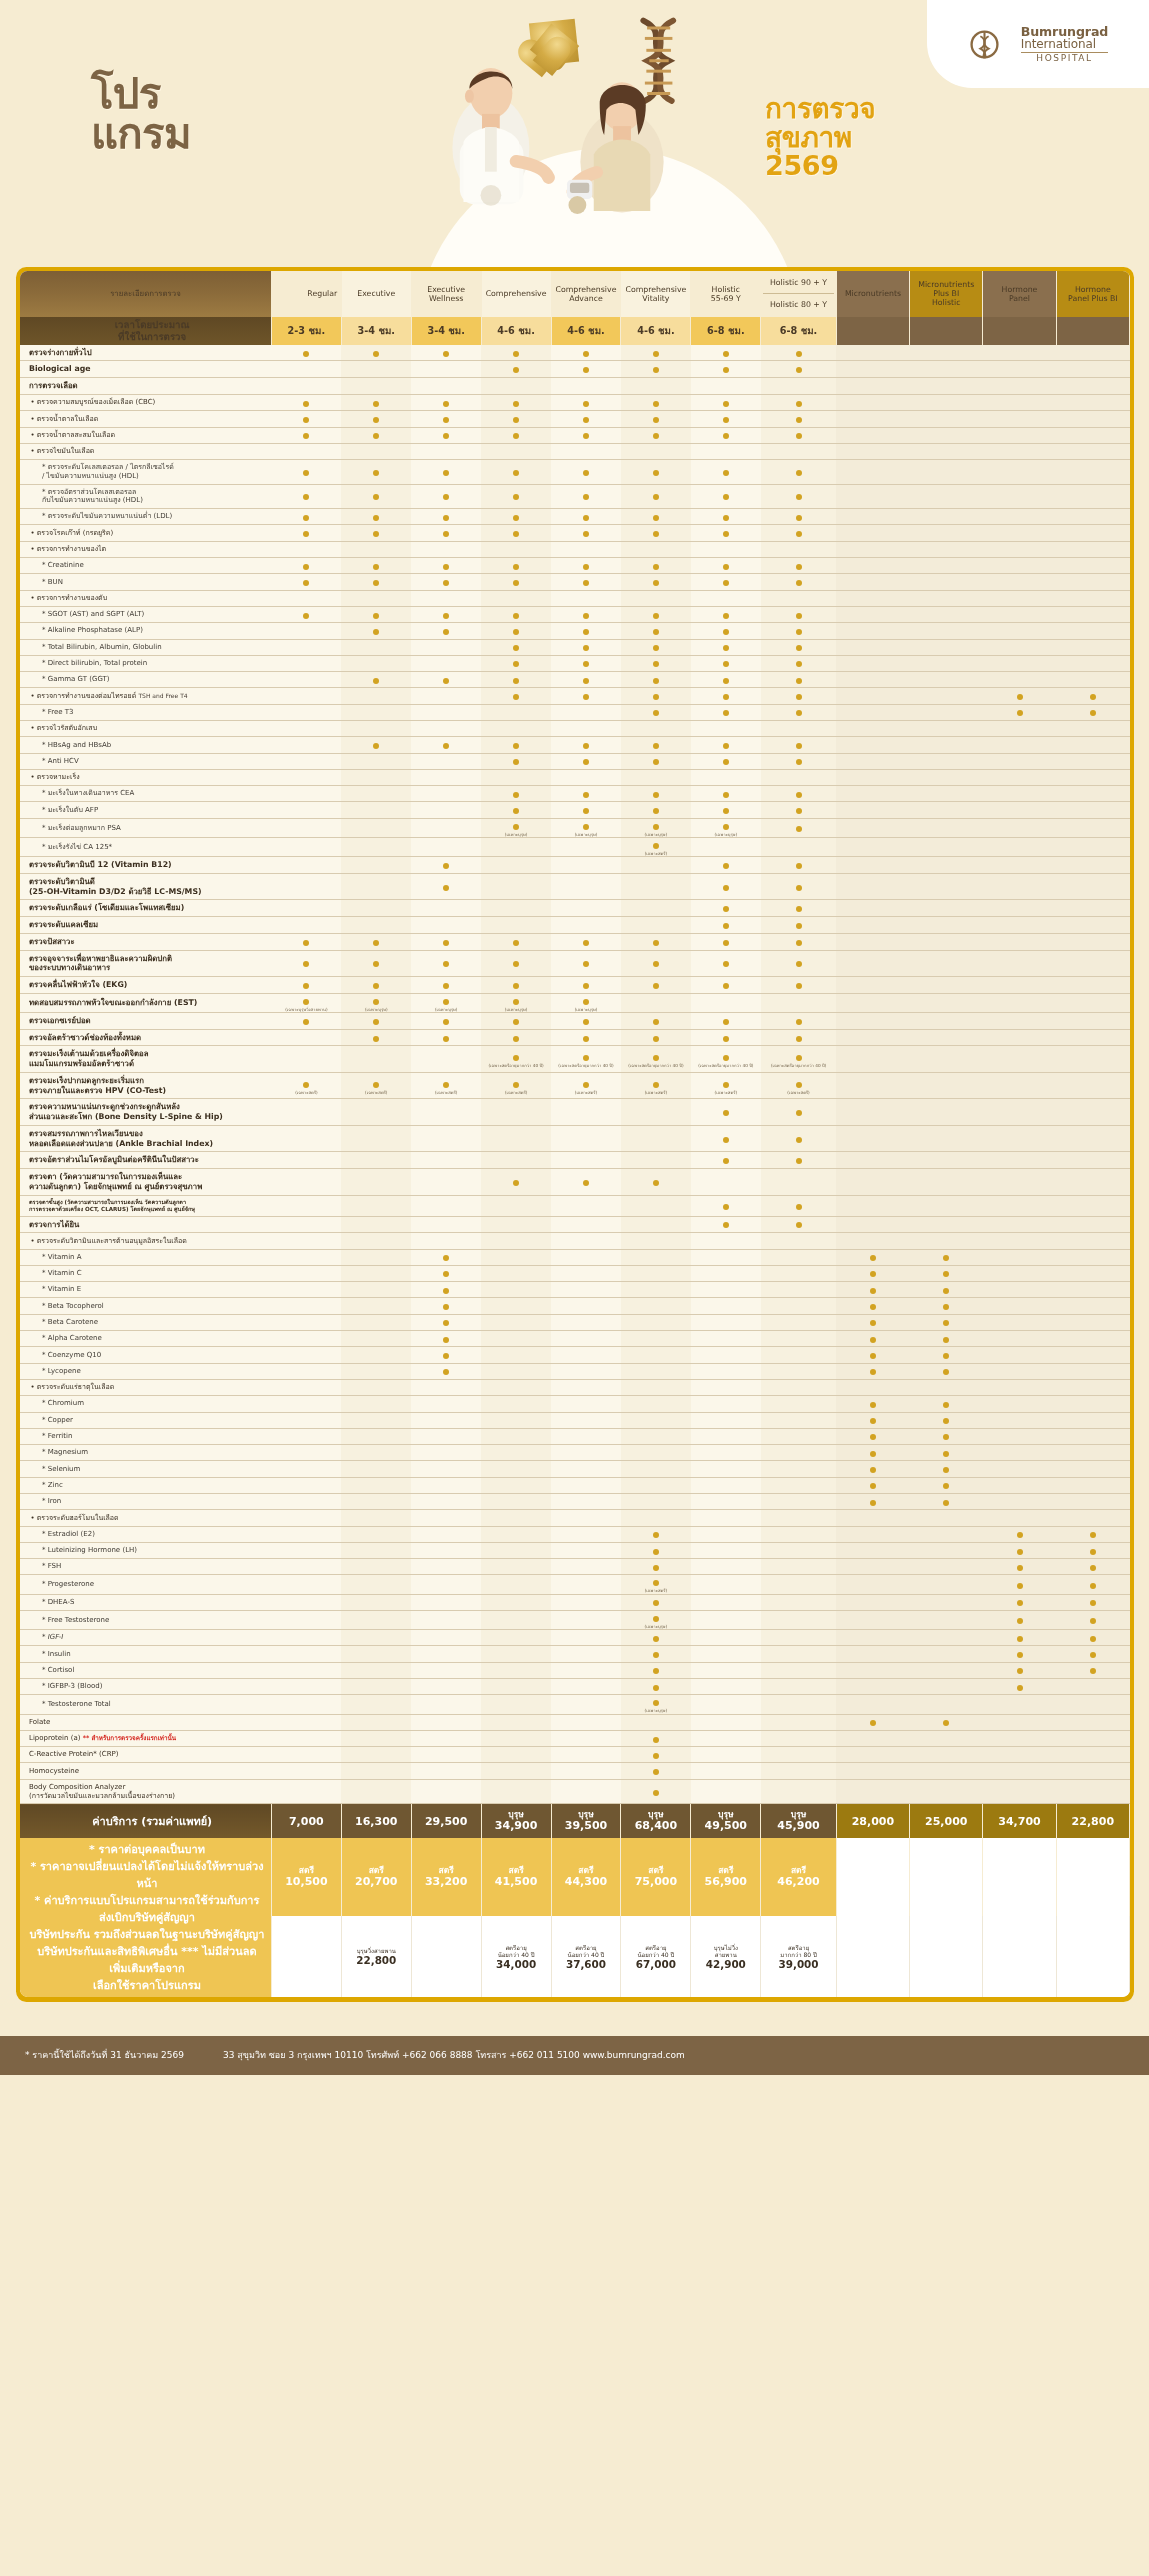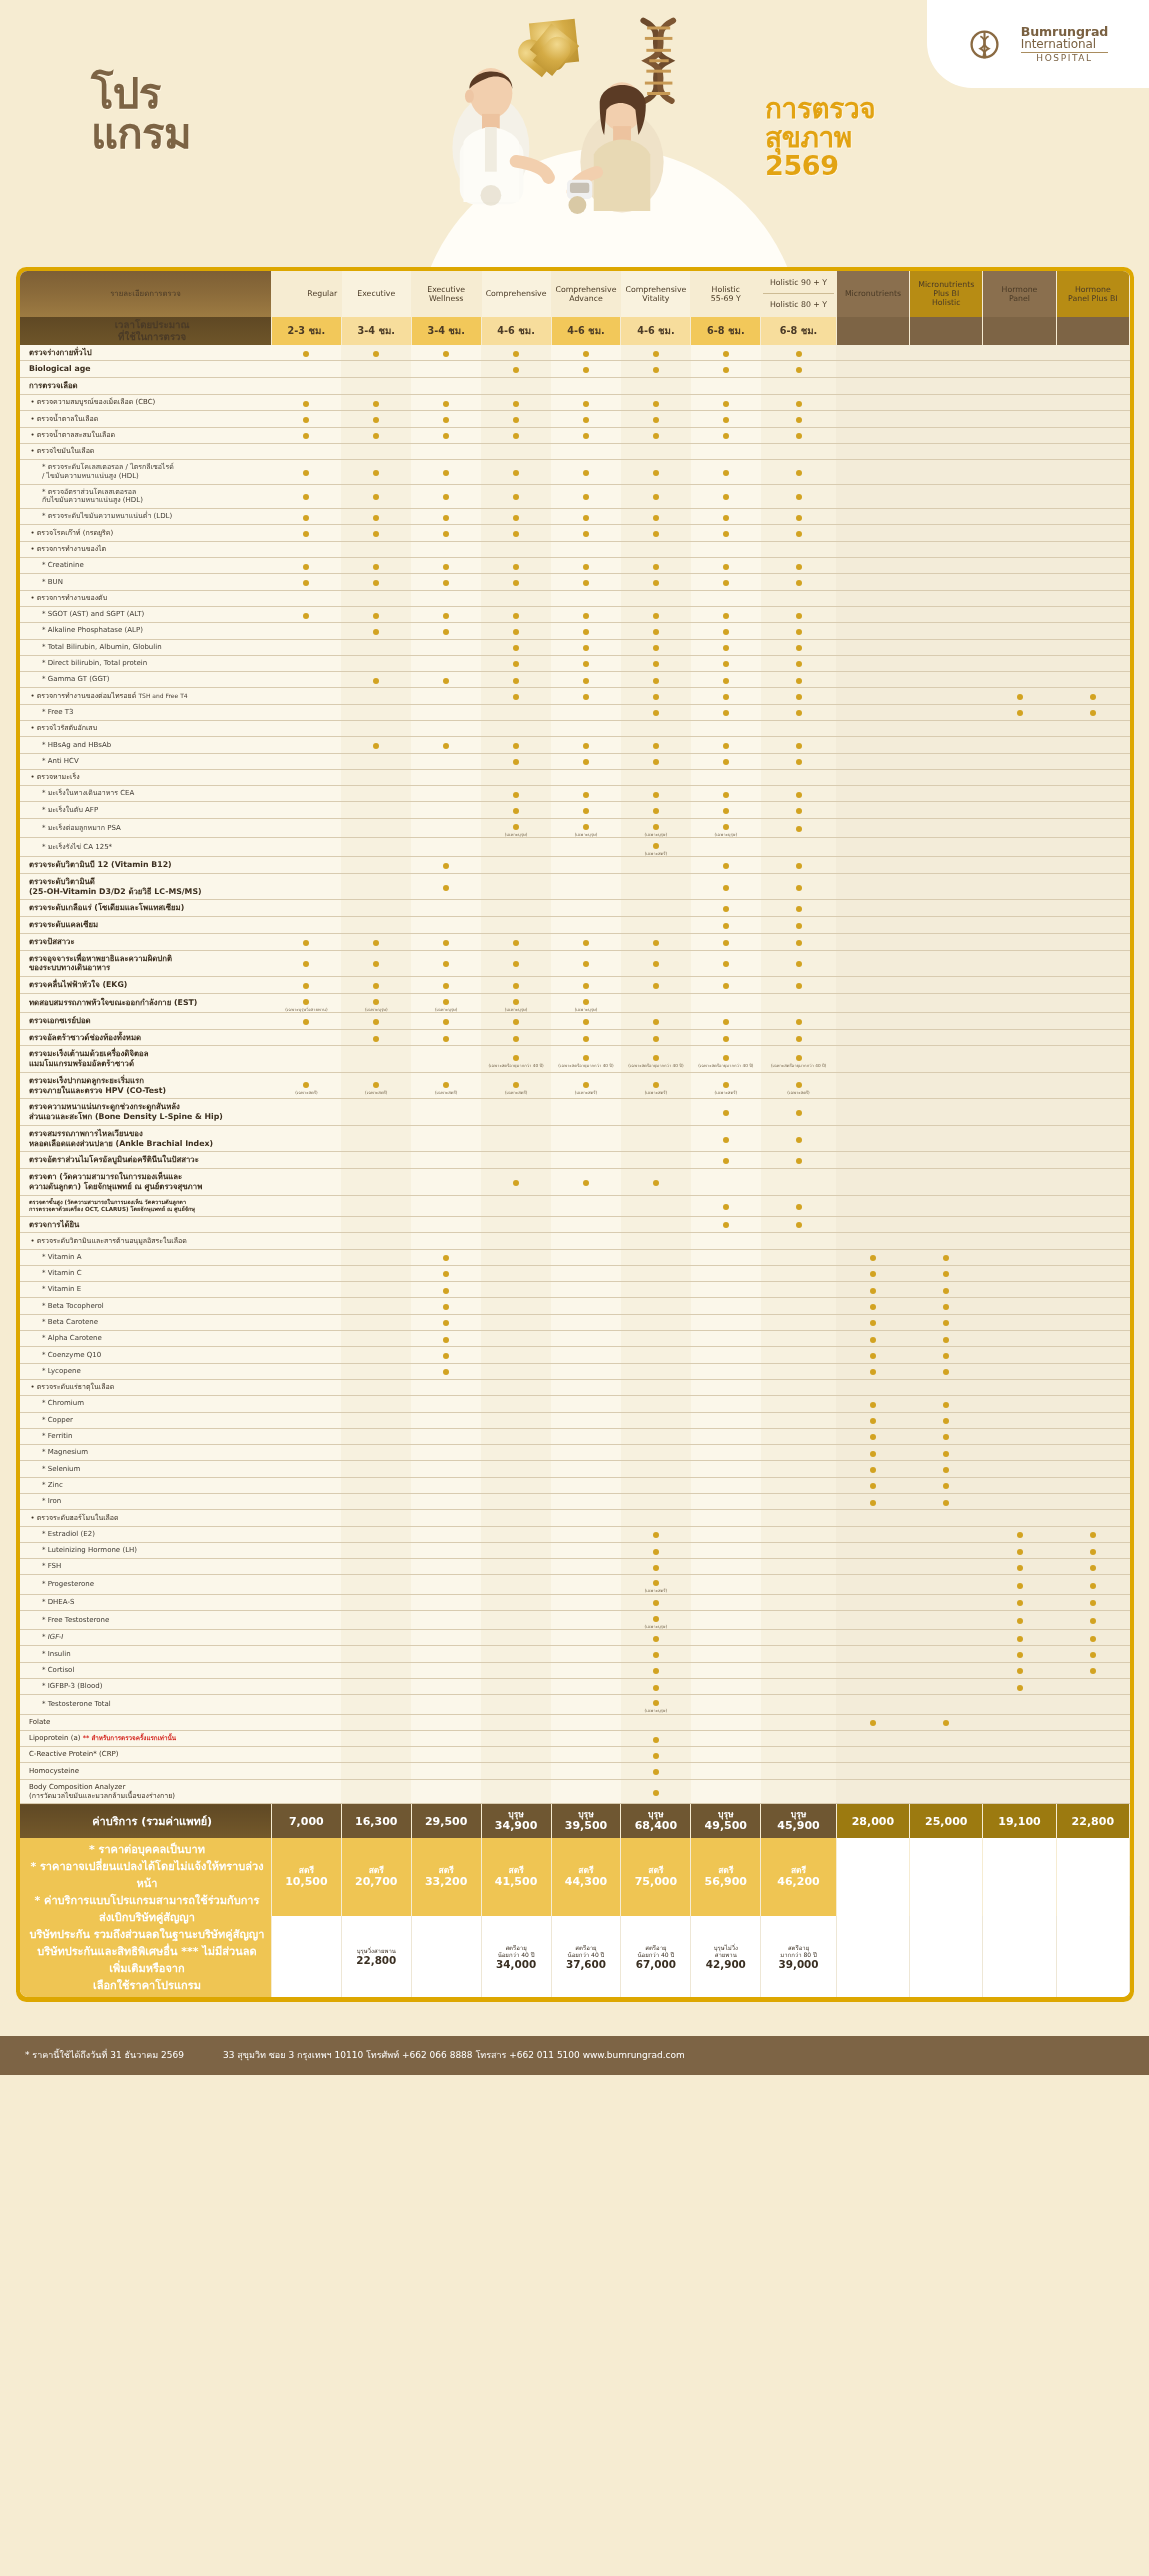--- a/index.html
+++ b/index.html
@@ -1651,21 +1651,21 @@
           <td class="p-dark">7,000</td>
           <td class="p-dark">16,300</td>
           <td class="p-dark">29,500</td>
           <td class="p-dark"><span class="sex">บุรุษ</span>34,900</td>
           <td class="p-dark"><span class="sex">บุรุษ</span>39,500</td>
           <td class="p-dark"><span class="sex">บุรุษ</span>68,400</td>
           <td class="p-dark"><span class="sex">บุรุษ</span>49,500</td>
           <td class="p-dark"><span class="sex">บุรุษ</span>45,900</td>
           <td class="p-gold">28,000</td>
           <td class="p-gold">25,000</td>
-          <td class="p-gold">19,100</td>
+          <td class="p-gold">34,700</td>
           <td class="p-gold">22,800</td>
         </tr>
         <tr class="price2">
           <td class="p2-note" rowspan="2" style="white-space: pre-line;">* ราคาต่อบุคคลเป็นบาท
 * ราคาอาจเปลี่ยนแปลงได้โดยไม่แจ้งให้ทราบล่วงหน้า
 * ค่าบริการแบบโปรแกรมสามารถใช้ร่วมกับการส่งเบิกบริษัทคู่สัญญา
 บริษัทประกัน รวมถึงส่วนลดในฐานะบริษัทคู่สัญญา
 บริษัทประกันและสิทธิพิเศษอื่น *** ไม่มีส่วนลดเพิ่มเติมหรือจาก
 เลือกใช้ราคาโปรแกรม</td>
           <td><span class="sex">สตรี</span>10,500</td>

